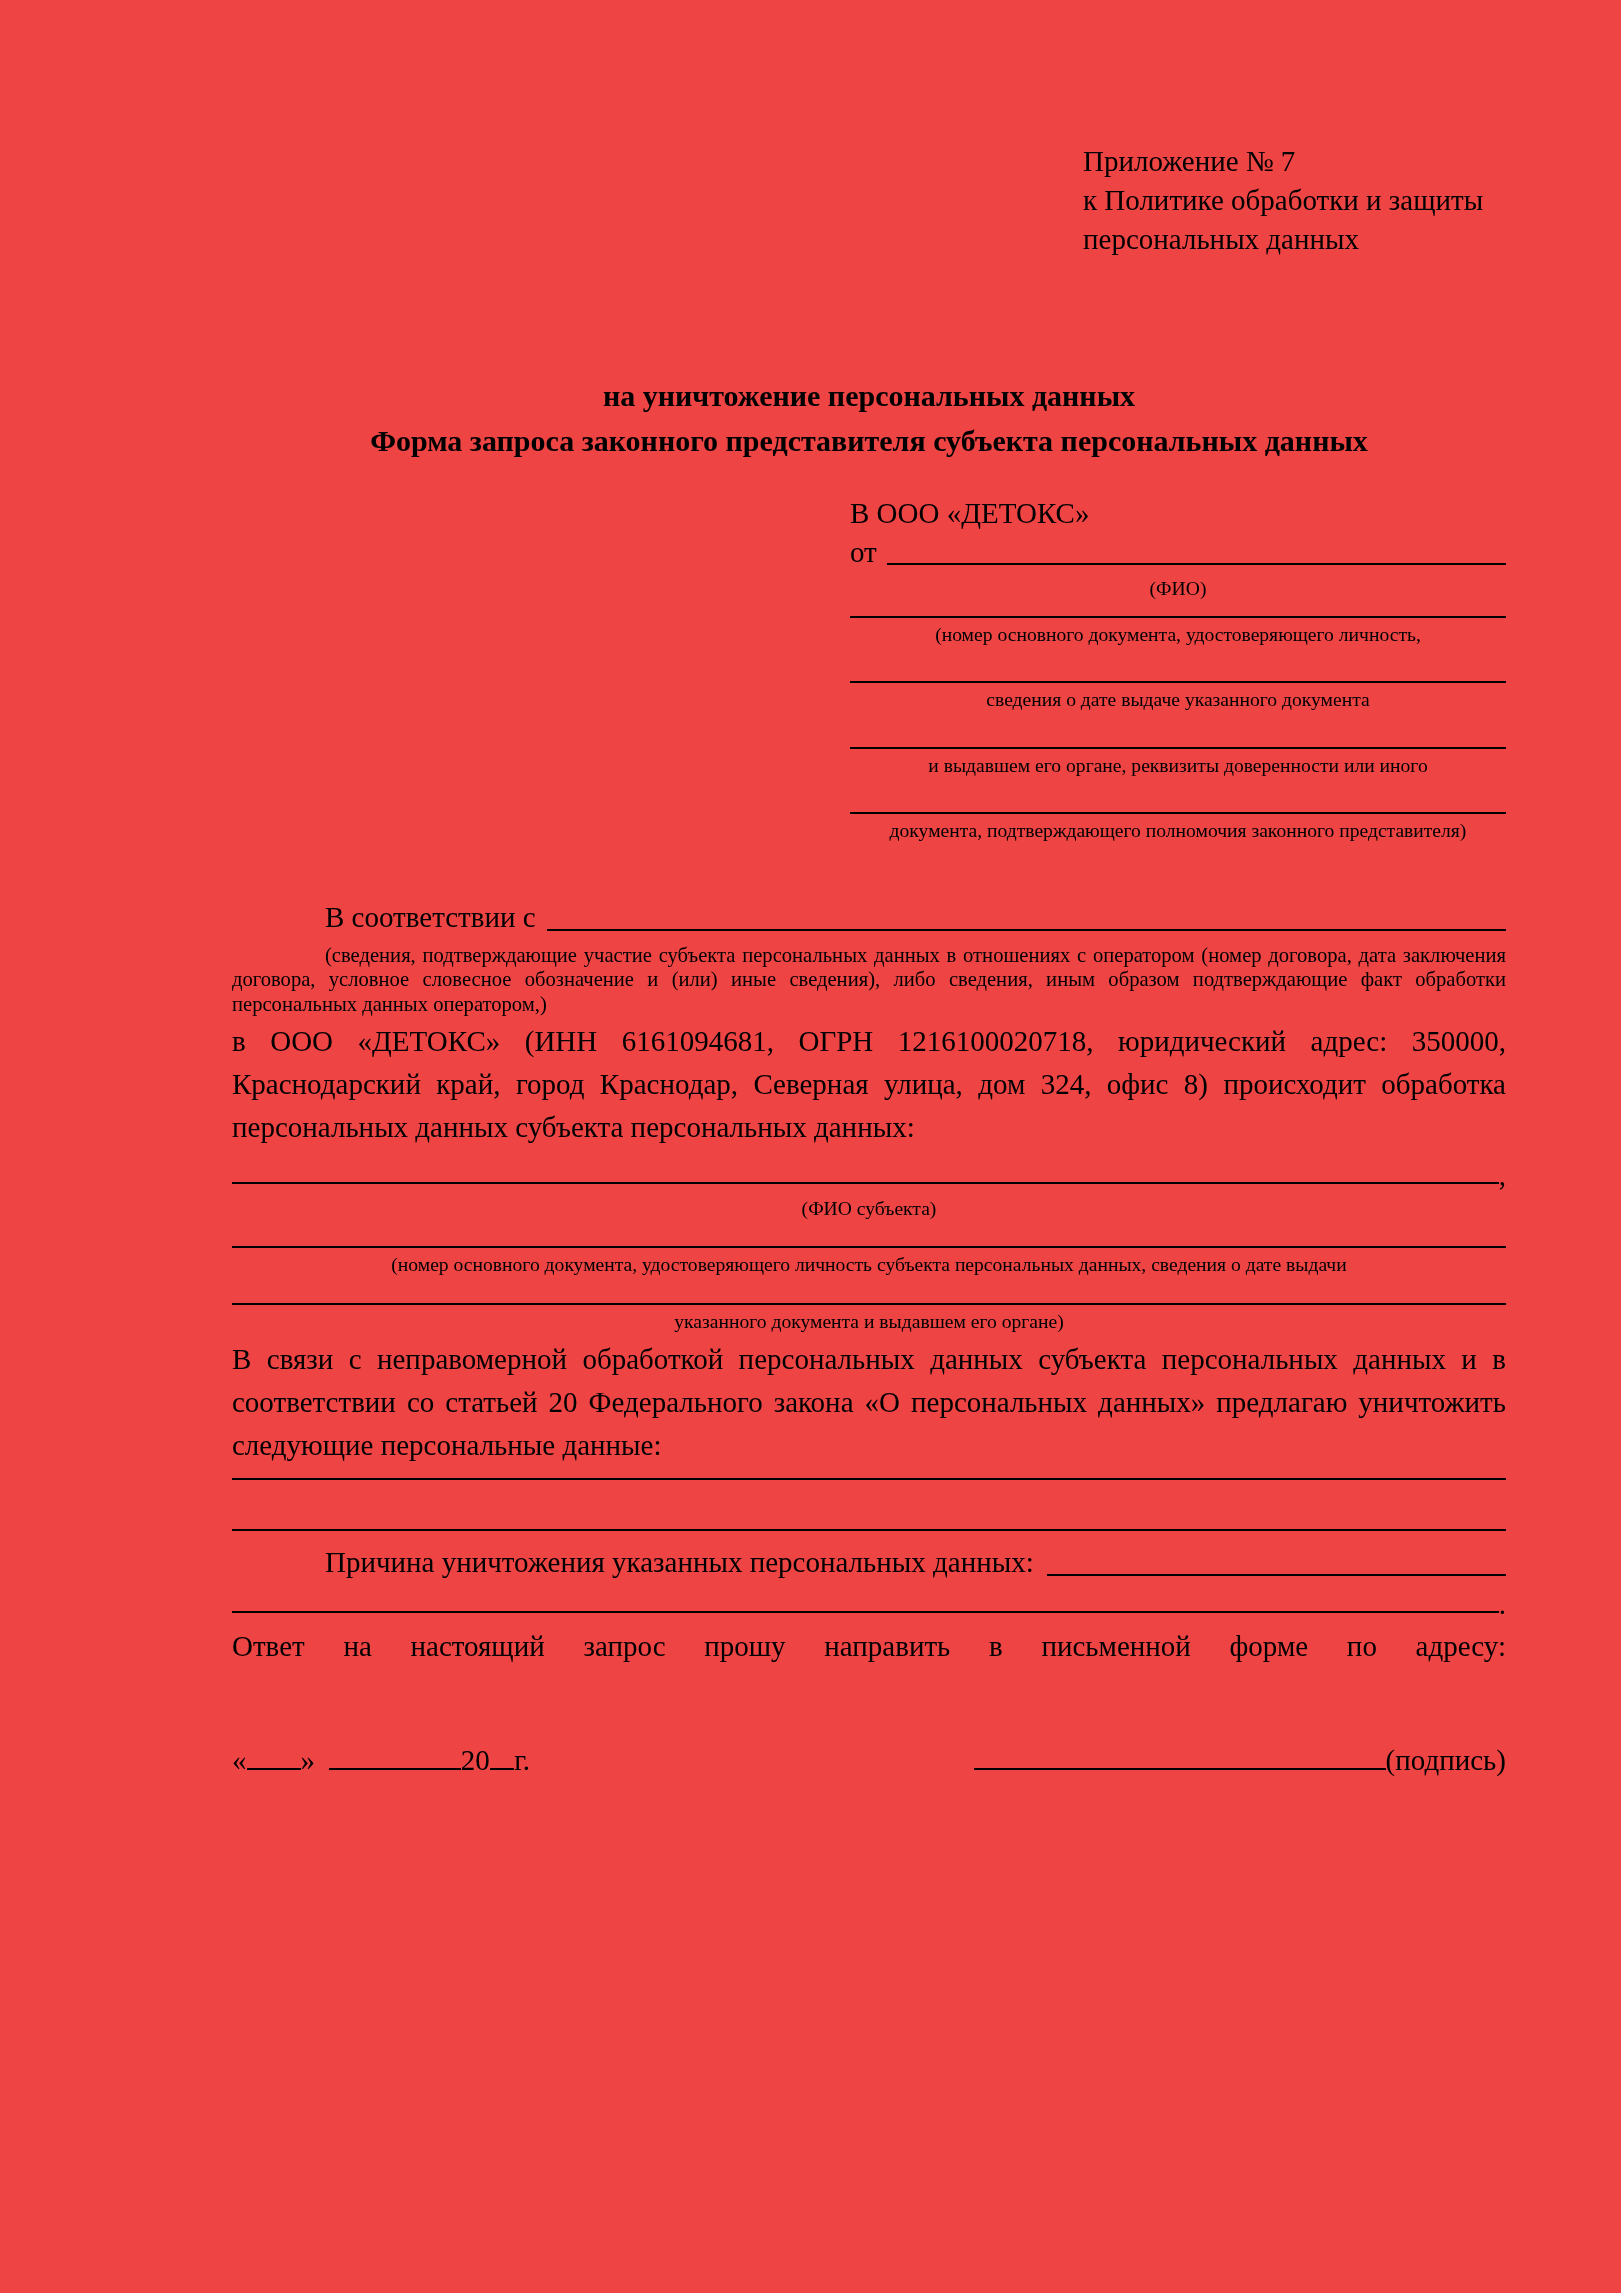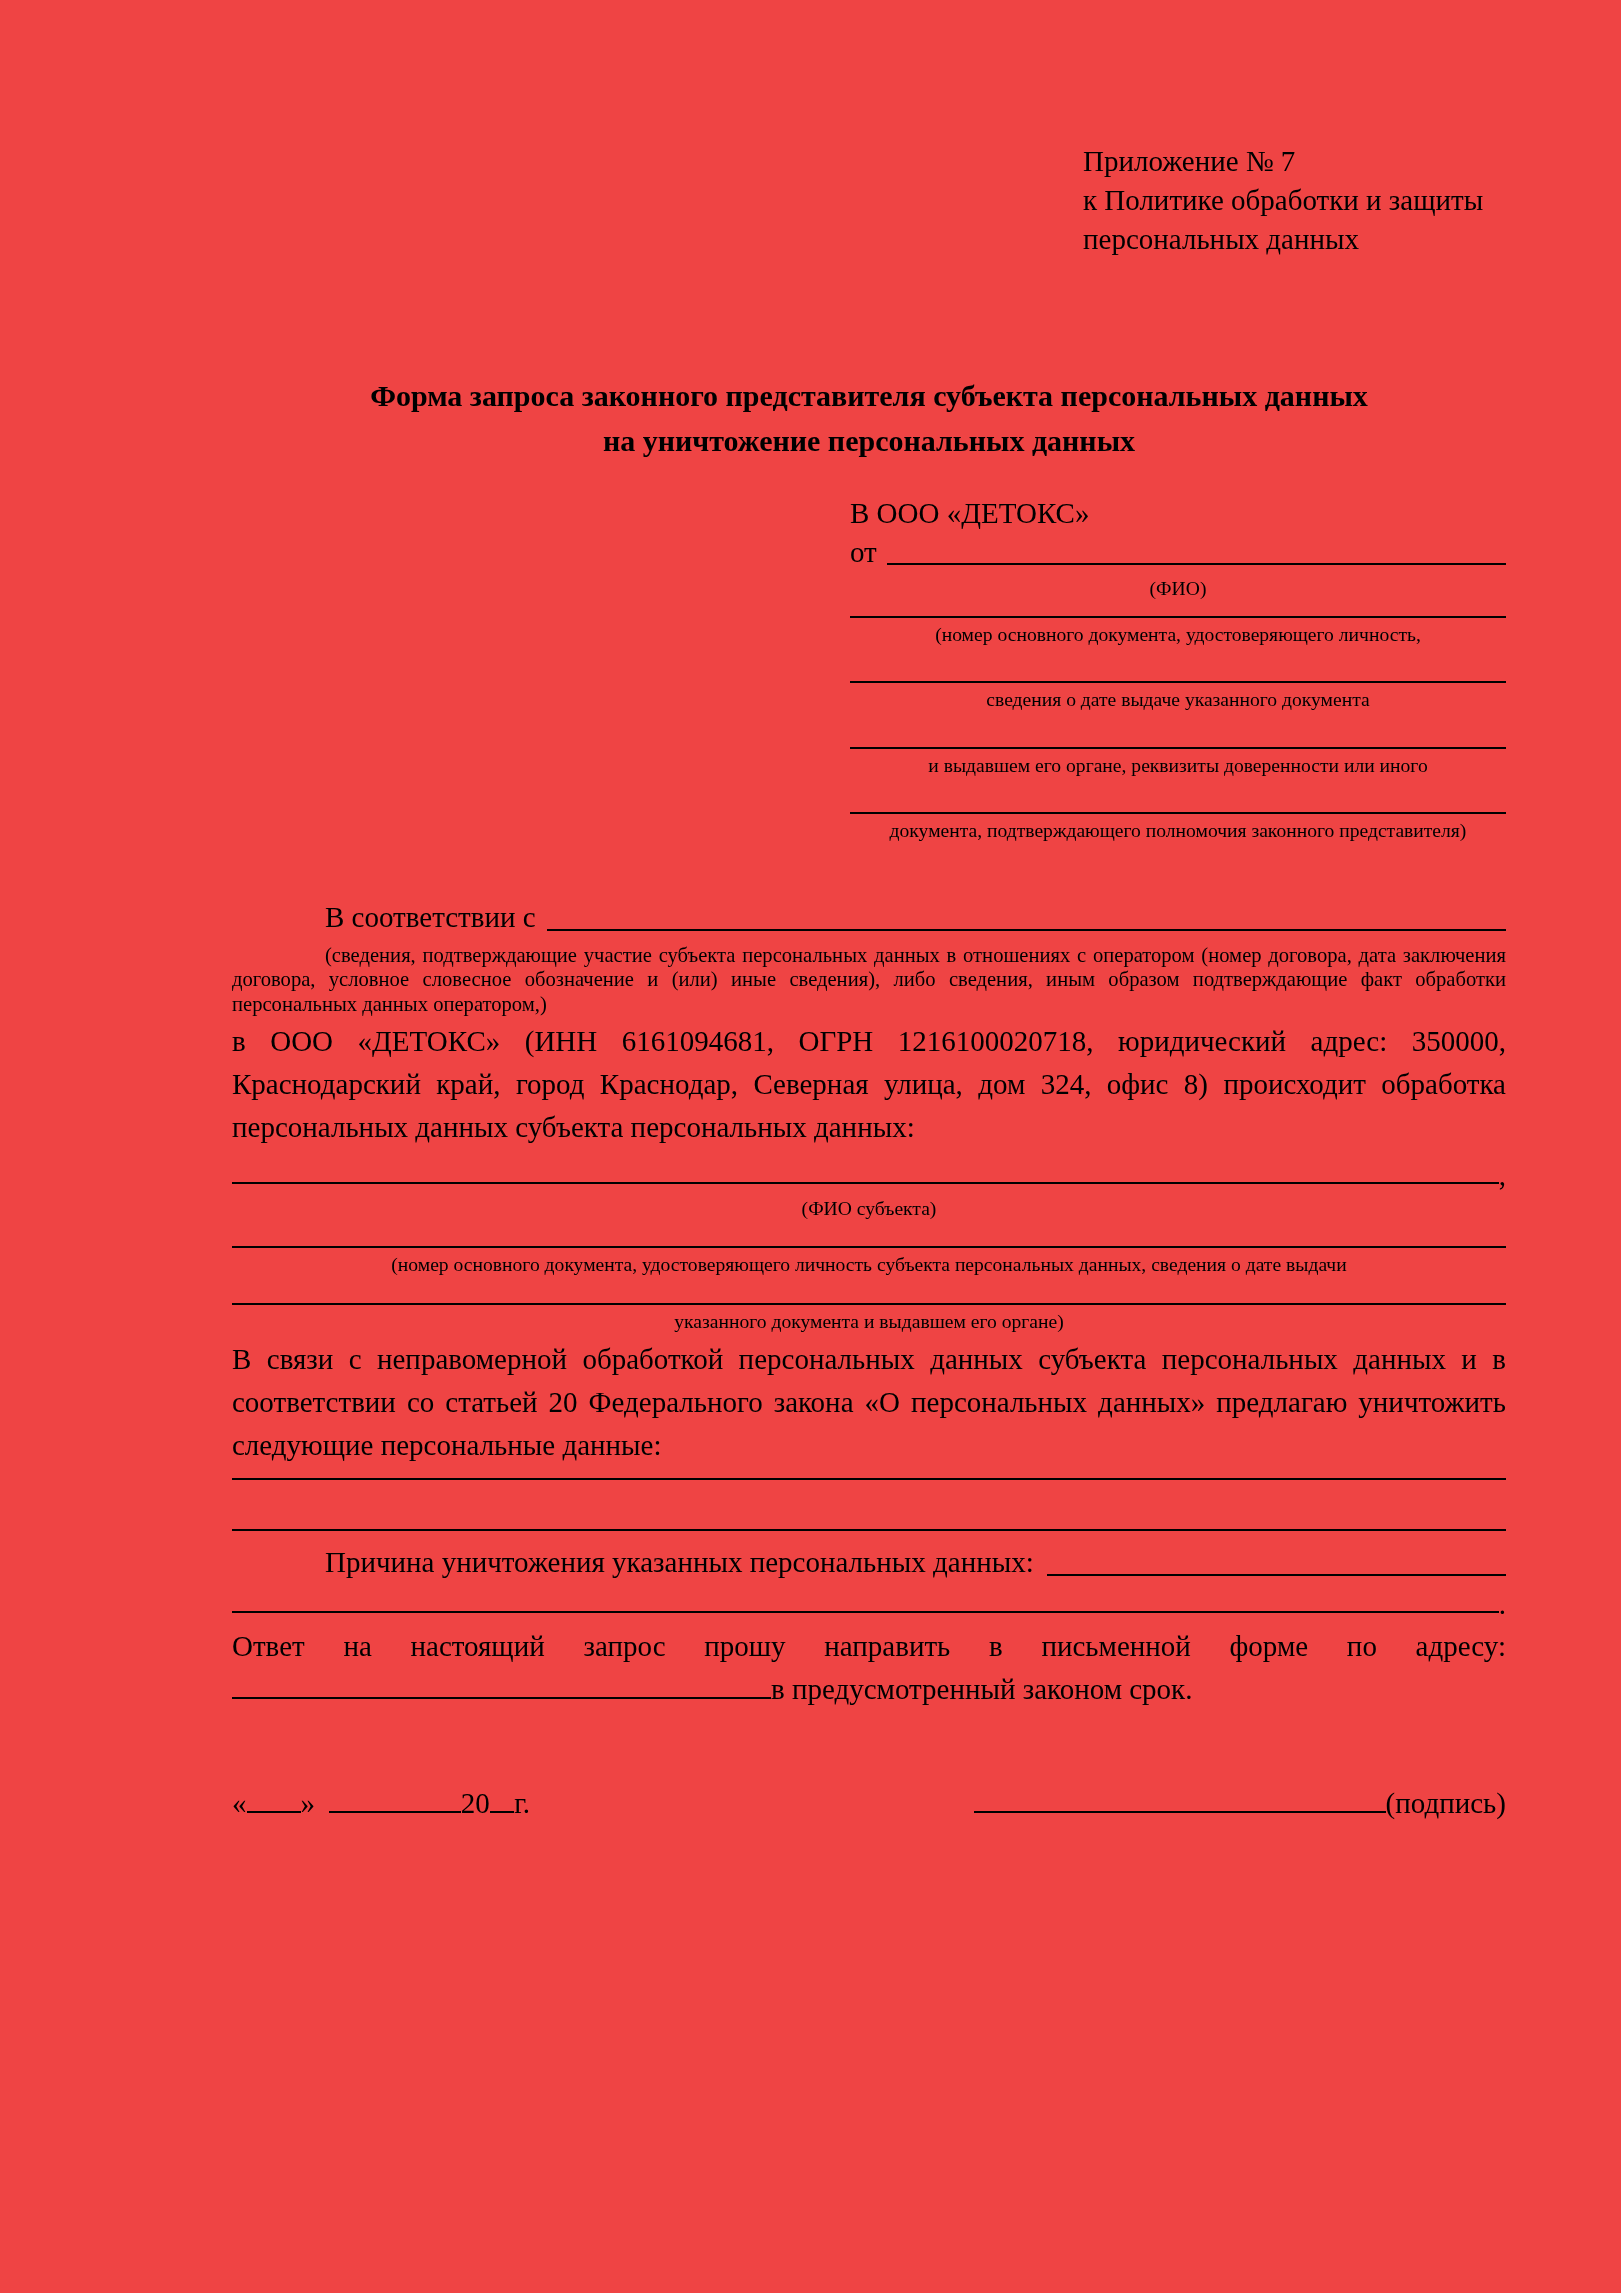--- a/index.html
+++ b/index.html
@@ -69,22 +69,22 @@
 
 <div class="page">
 
   <div class="header-note">
     <div>Приложение № 7</div>
     <div>к Политике обработки и защиты</div>
     <div>персональных данных</div>
   </div>
 
   <div class="doc-title">
+    <div>на уничтожение персональных данных</div>
     <div>Форма запроса законного представителя субъекта персональных данных</div>
-    <div>на уничтожение персональных данных</div>
   </div>
 
   <div class="addressee">
     <div>В ООО «ДЕТОКС»</div>
     <div class="row addr-from">
       <span>от</span>
       <span class="fill"></span>
     </div>
     <div class="caption">(ФИО)</div>
 
@@ -130,23 +130,20 @@
   <div class="reason-row">
     <span class="label">Причина уничтожения указанных персональных данных:</span>
     <span class="fill"></span>
   </div>
   <div class="line-end period-row">
     <span class="fill"></span>
       <span class="tail">.</span>
   </div>
 
   <p class="para last-justify">Ответ на настоящий запрос прошу направить в письменной форме по адресу:</p>
-  <div class="reply-tail-row">
-    <span class="ib address-blank"></span><span>в предусмотренный законом срок.</span>
-  </div>
 
   <div class="footer-row">
     <div class="date-field">
       <span>«</span><span class="ib day-blank"></span><span>»</span><span class="ib month-blank"></span><span>20</span><span class="ib year-blank"></span><span>г.</span>
     </div>
     <div class="signature-field">
       <span class="ib sig-blank"></span><span>(подпись)</span>
     </div>
   </div>
 

